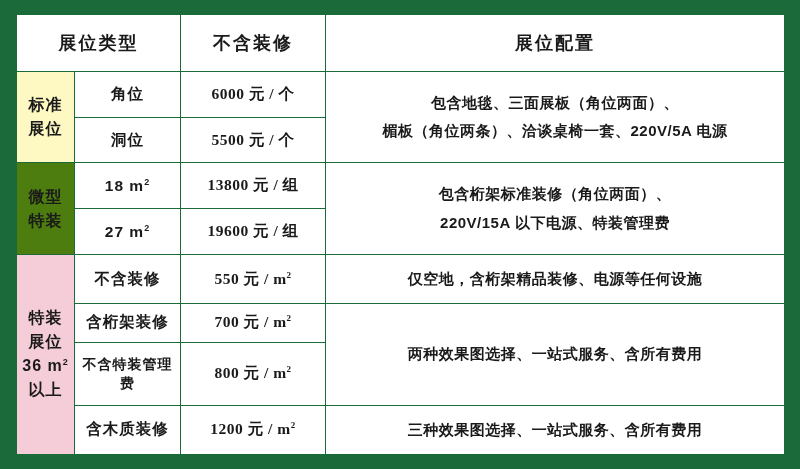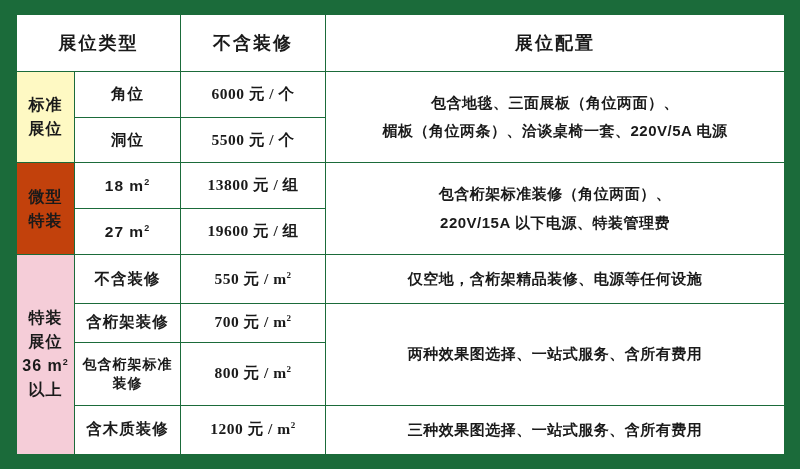--- a/index.html
+++ b/index.html
@@ -51,21 +51,21 @@
     font-size: 18px;
     height: 52px;
     letter-spacing: 2px;
   }
   .cat-cell {
     font-size: 16px;
     line-height: 1.5;
     letter-spacing: 1px;
   }
   .cat-standard { background: #fef9c3; }
-  .cat-micro    { background: #c2410c; }
+  .cat-micro    { background: #4d7c0f; }
   .cat-deluxe   { background: #f5cdd8; }
 
   .sub-cell {
     font-size: 15.5px;
     letter-spacing: 1px;
   }
   .price-cell {
     font-size: 15.5px;
     letter-spacing: 0.5px;
     font-family: Liberation Serif, serif;
@@ -159,21 +159,21 @@
           </td>
         </tr>
         <tr>
           <td class="sub-cell">含桁架装修</td>
           <td class="price-cell">700 元 / m<sup class="unit">2</sup></td>
           <td class="cfg-cell" rowspan="2">
             <span class="line">两种效果图选择、一站式服务、含所有费用</span>
           </td>
         </tr>
         <tr>
-          <td class="sub-cell smaller">包含桁架标准装修</td>
+          <td class="sub-cell smaller">不含特装管理费</td>
           <td class="price-cell">800 元 / m<sup class="unit">2</sup></td>
         </tr>
         <tr>
           <td class="sub-cell">含木质装修</td>
           <td class="price-cell">1200 元 / m<sup class="unit">2</sup></td>
           <td class="cfg-cell">
             <span class="line">三种效果图选择、一站式服务、含所有费用</span>
           </td>
         </tr>
 

